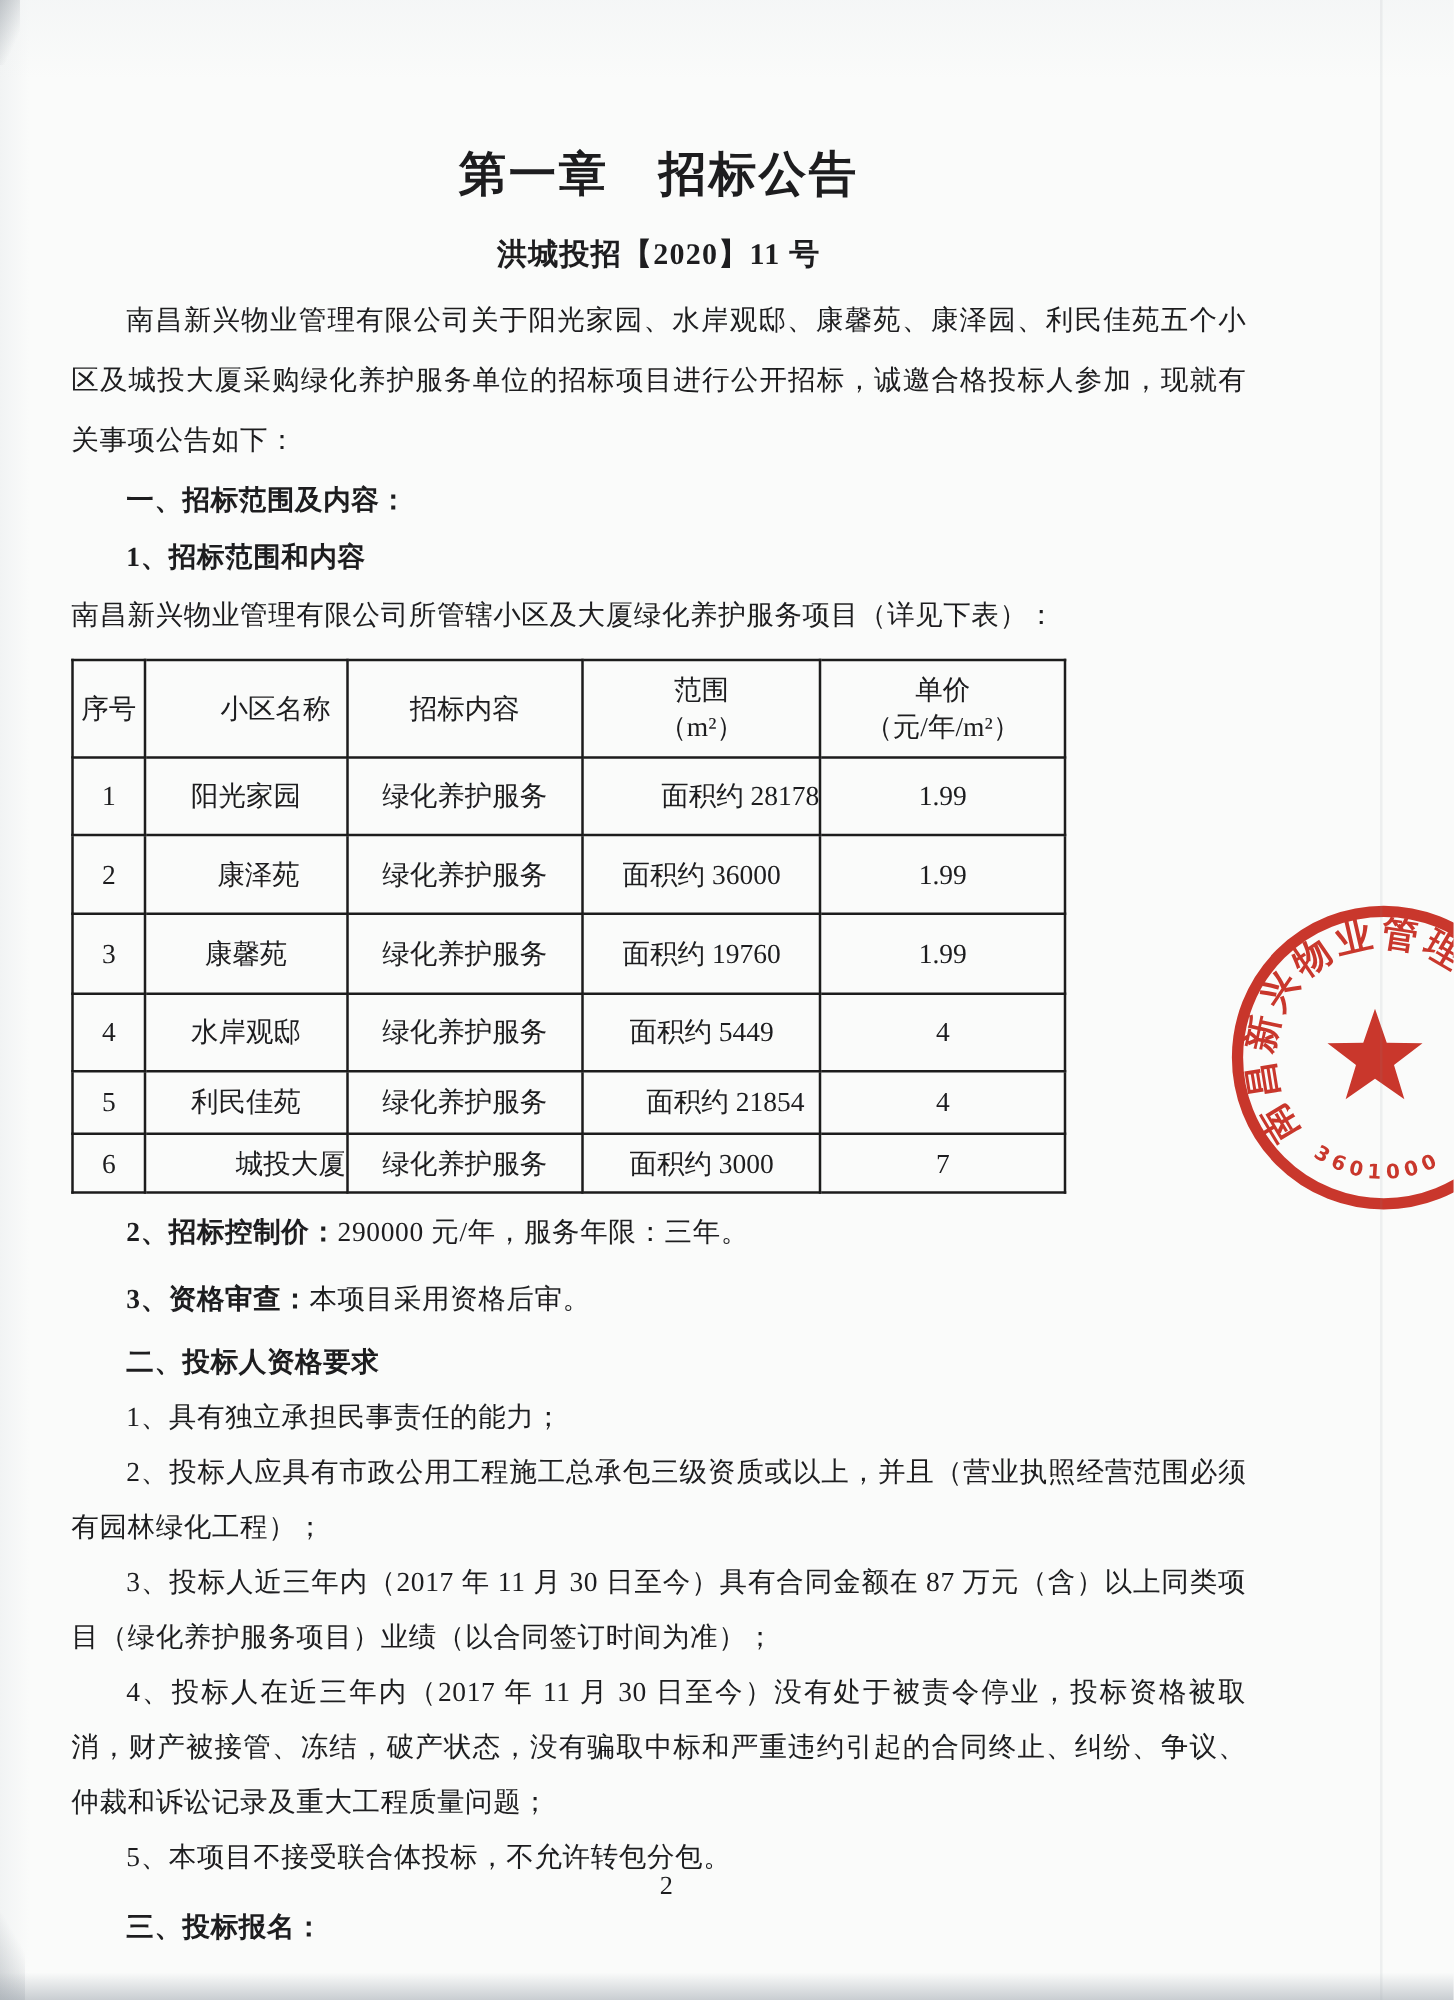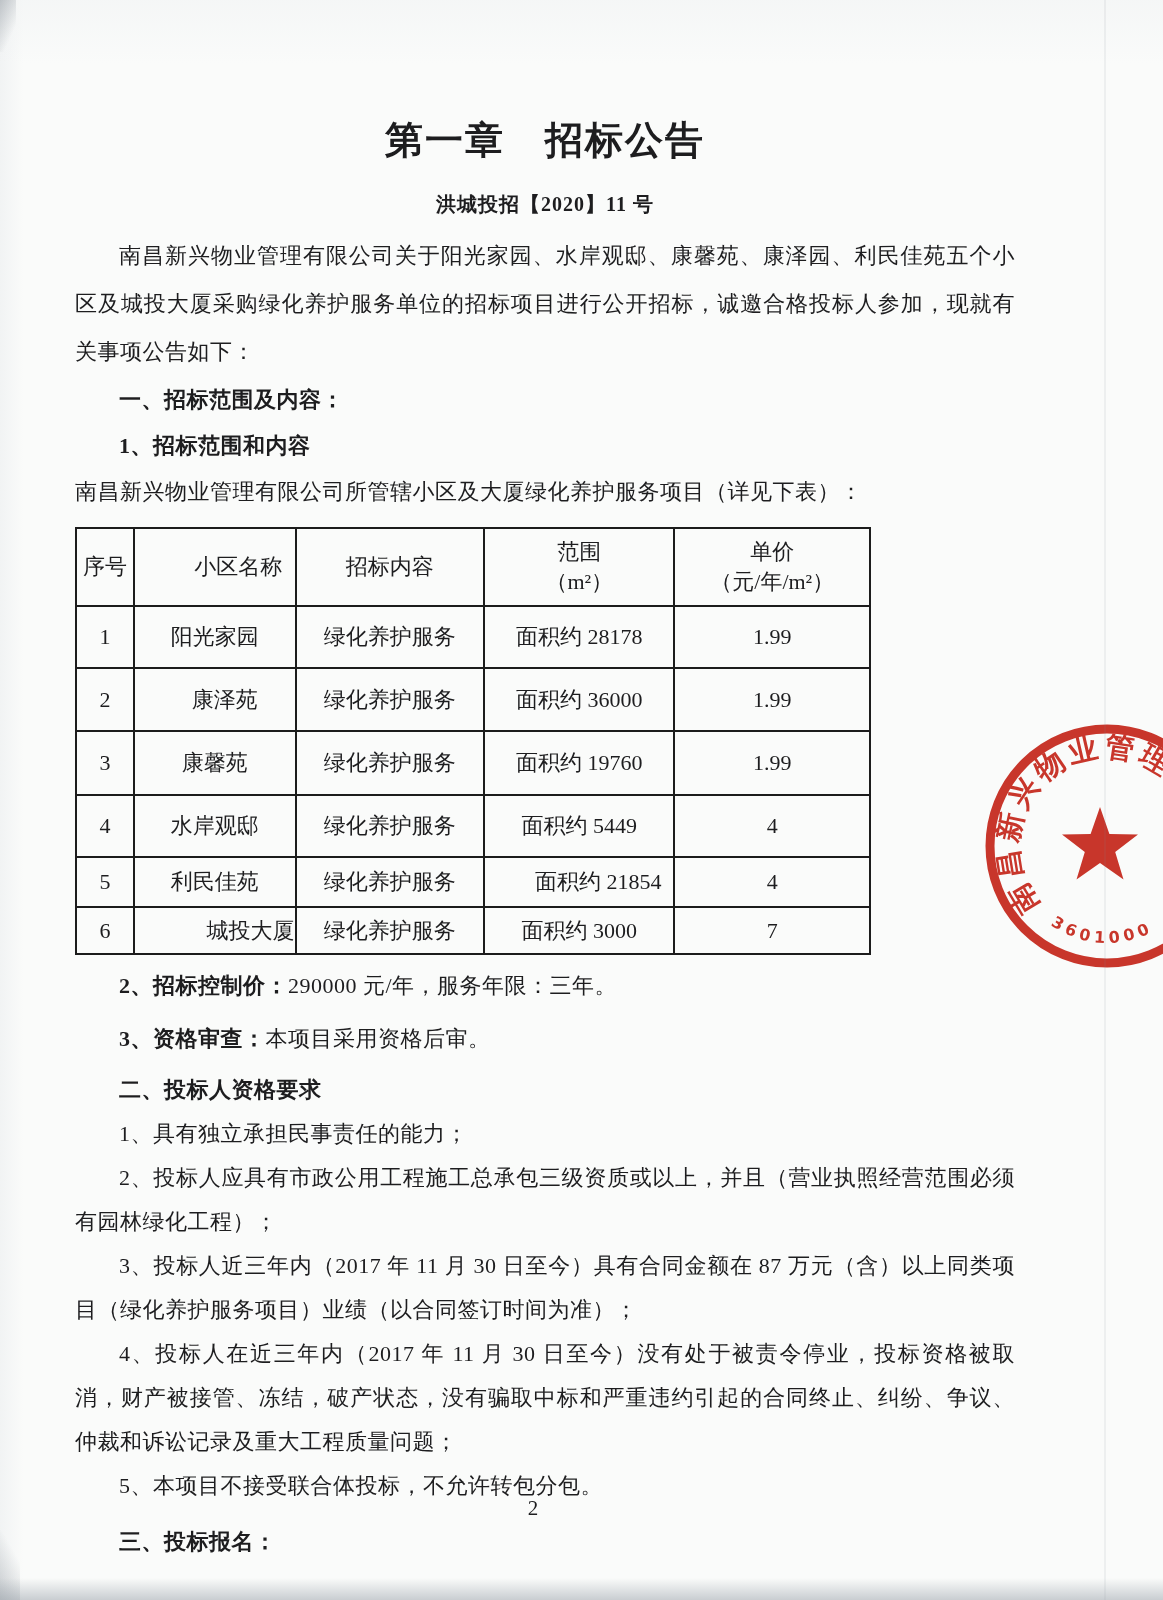--- a/index.html
+++ b/index.html
@@ -10,30 +10,30 @@
     color:#1d1d1f;
   }
   .paper-texture{
     position:absolute;inset:0;
     background:
       linear-gradient(180deg, rgba(235,238,240,.35) 0%, rgba(255,255,255,0) 4%),
       linear-gradient(90deg, rgba(225,229,232,.35) 0%, rgba(255,255,255,0) 2%);
     pointer-events:none;
   }
   .content{
-    position:absolute;left:75px;top:0;width:940px;
+    position:absolute;left:57px;top:0;width:940px;
   }
   .doc-title{
     margin:116px 0 0 0;
     font-size:38px;line-height:48px;font-weight:bold;
     text-align:center;letter-spacing:2px;
   }
   .doc-number{
     margin-top:24px;
-    font-size:20px;line-height:32px;font-weight:bold;
+    font-size:24px;line-height:32px;font-weight:bold;
     text-align:center;letter-spacing:1px;
   }
   p,h2,h3{margin:0;font-size:22px;font-weight:normal;letter-spacing:.5px;}
   .para{
     line-height:48px;text-align:justify;text-indent:44px;
     margin-top:12px;
   }
   .h-num{font-weight:bold;text-indent:44px;line-height:44px;}
   .sec1-head{margin-top:2px;}
   .sec1-sub{margin-top:2px;}
@@ -116,21 +116,21 @@
 （m²）</th>
           <th style="height: 76px;">单价
 （元/年/m²）</th>
         </tr>
     </thead>
     <tbody id="table-body">
         <tr>
           <td style="height: 60px;">1</td>
           <td style="height: 60px;">阳光家园</td>
           <td style="height: 60px;">绿化养护服务</td>
-          <td style="height: 60px;">面积约 28178</td>
+          <td style="height: 60px; text-align: right;">面积约 28178</td>
           <td style="height: 60px;">1.99</td>
         </tr>
         <tr>
           <td style="height: 61px;">2</td>
           <td style="height: 61px; padding-left: 20px;">康泽苑</td>
           <td style="height: 61px;">绿化养护服务</td>
           <td style="height: 61px;">面积约 36000</td>
           <td style="height: 61px;">1.99</td>
         </tr>
         <tr>

